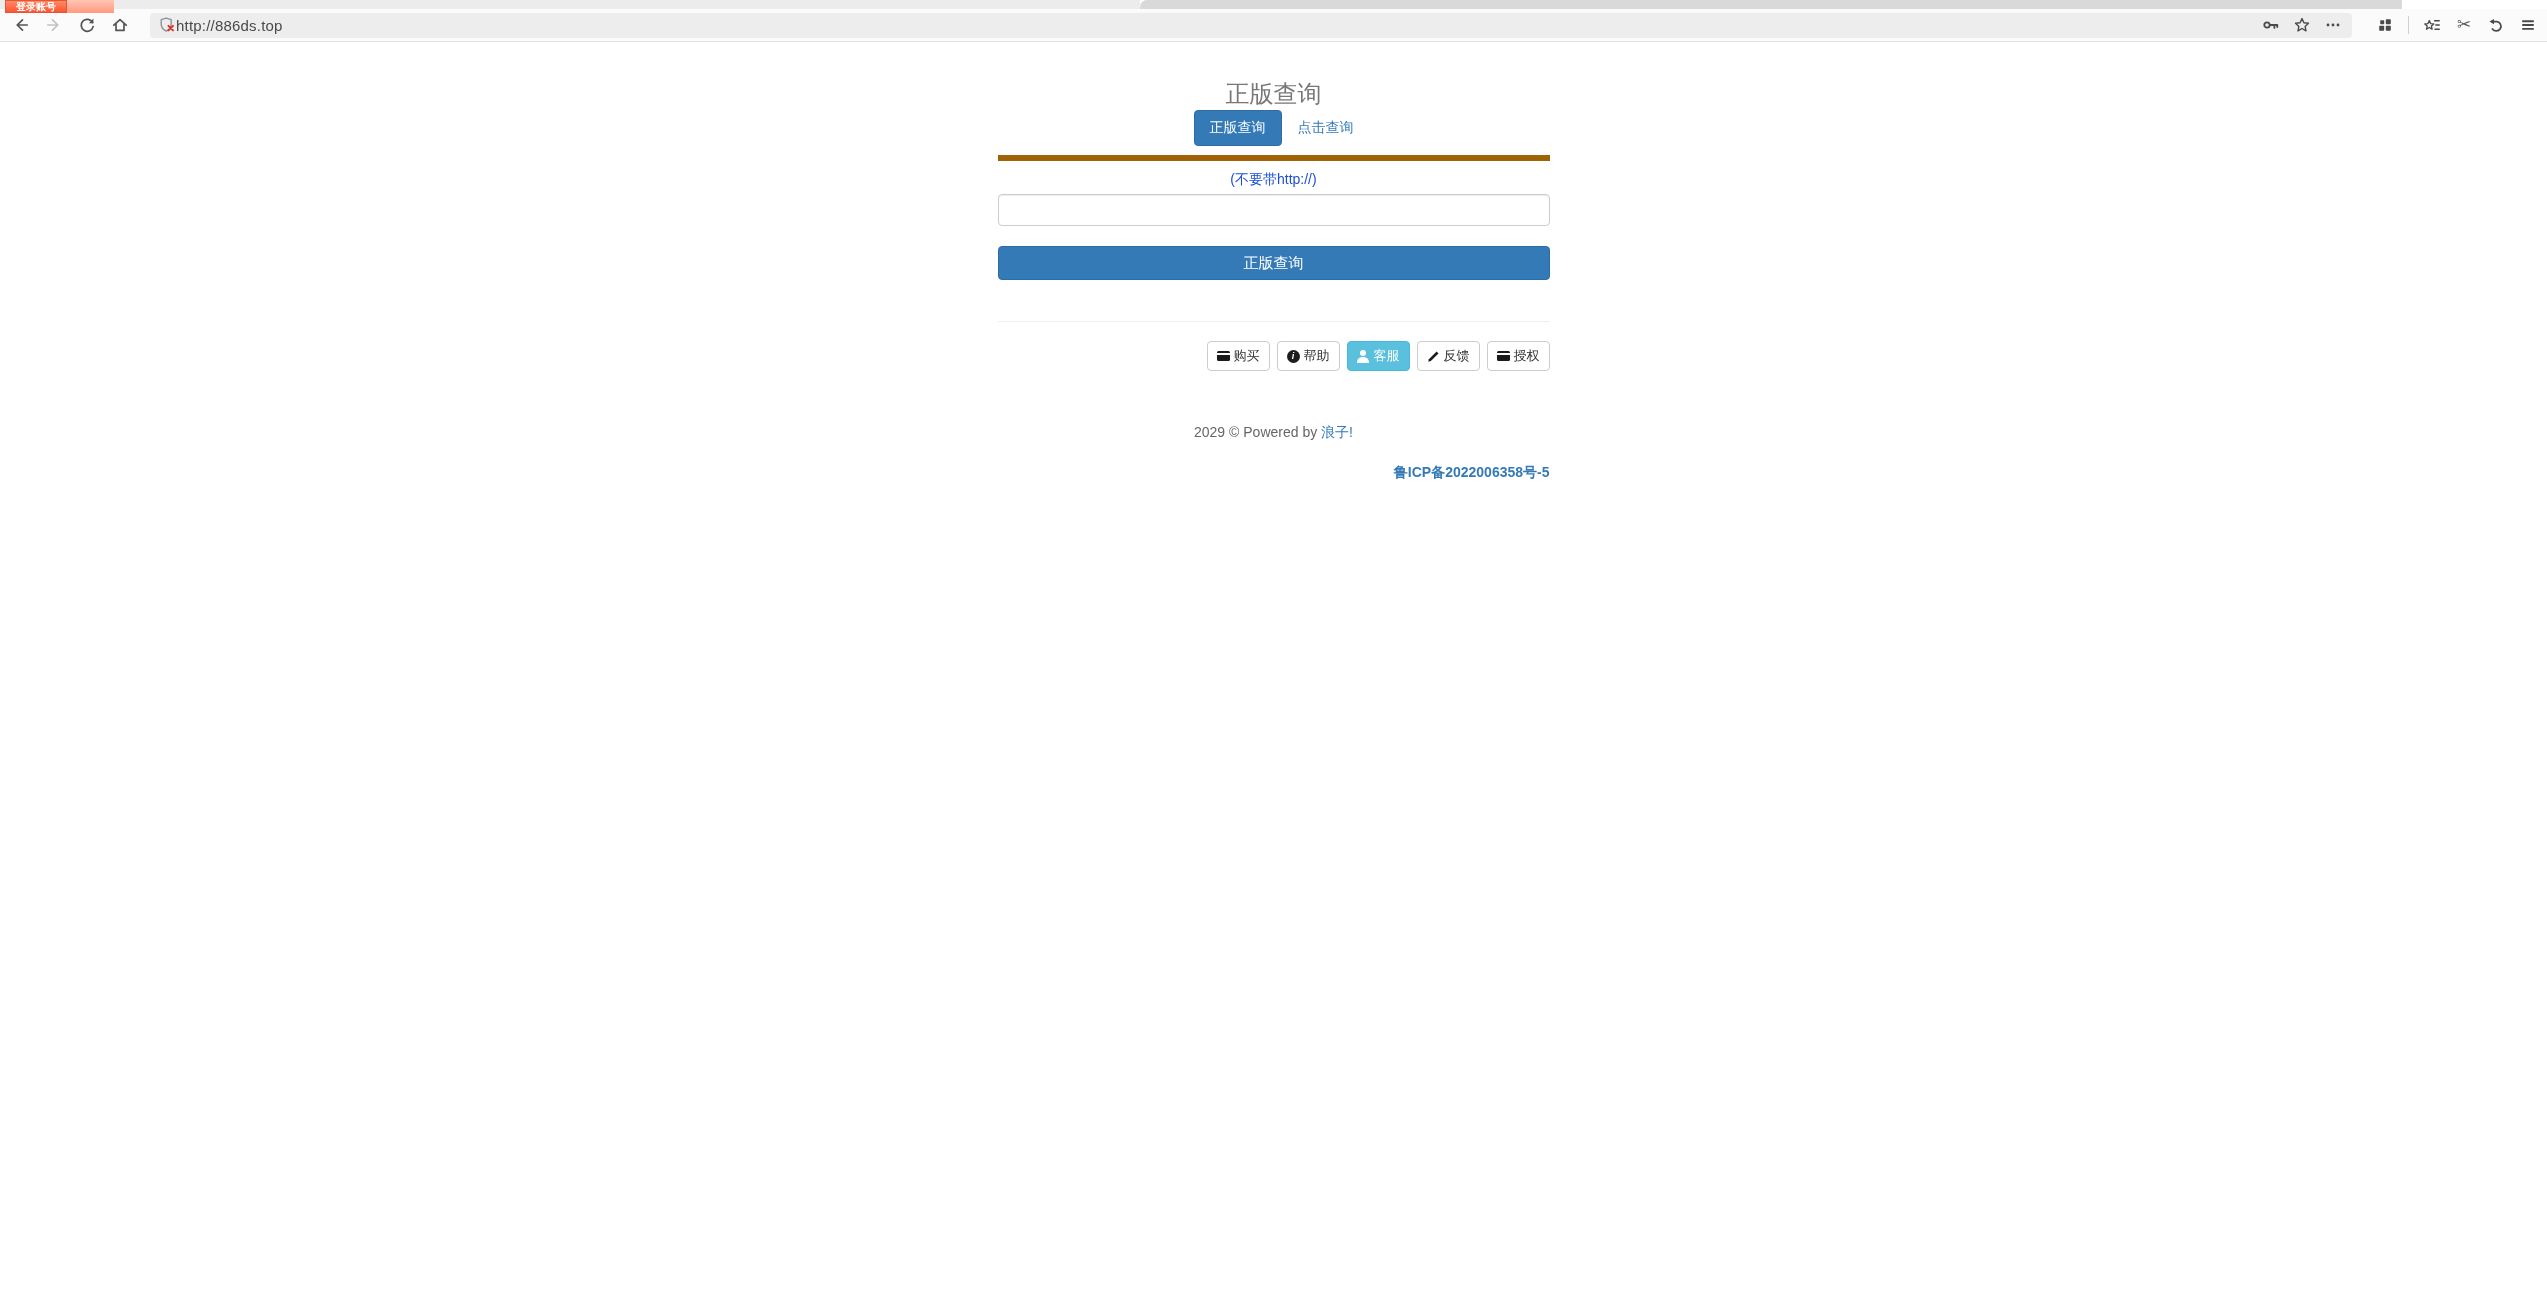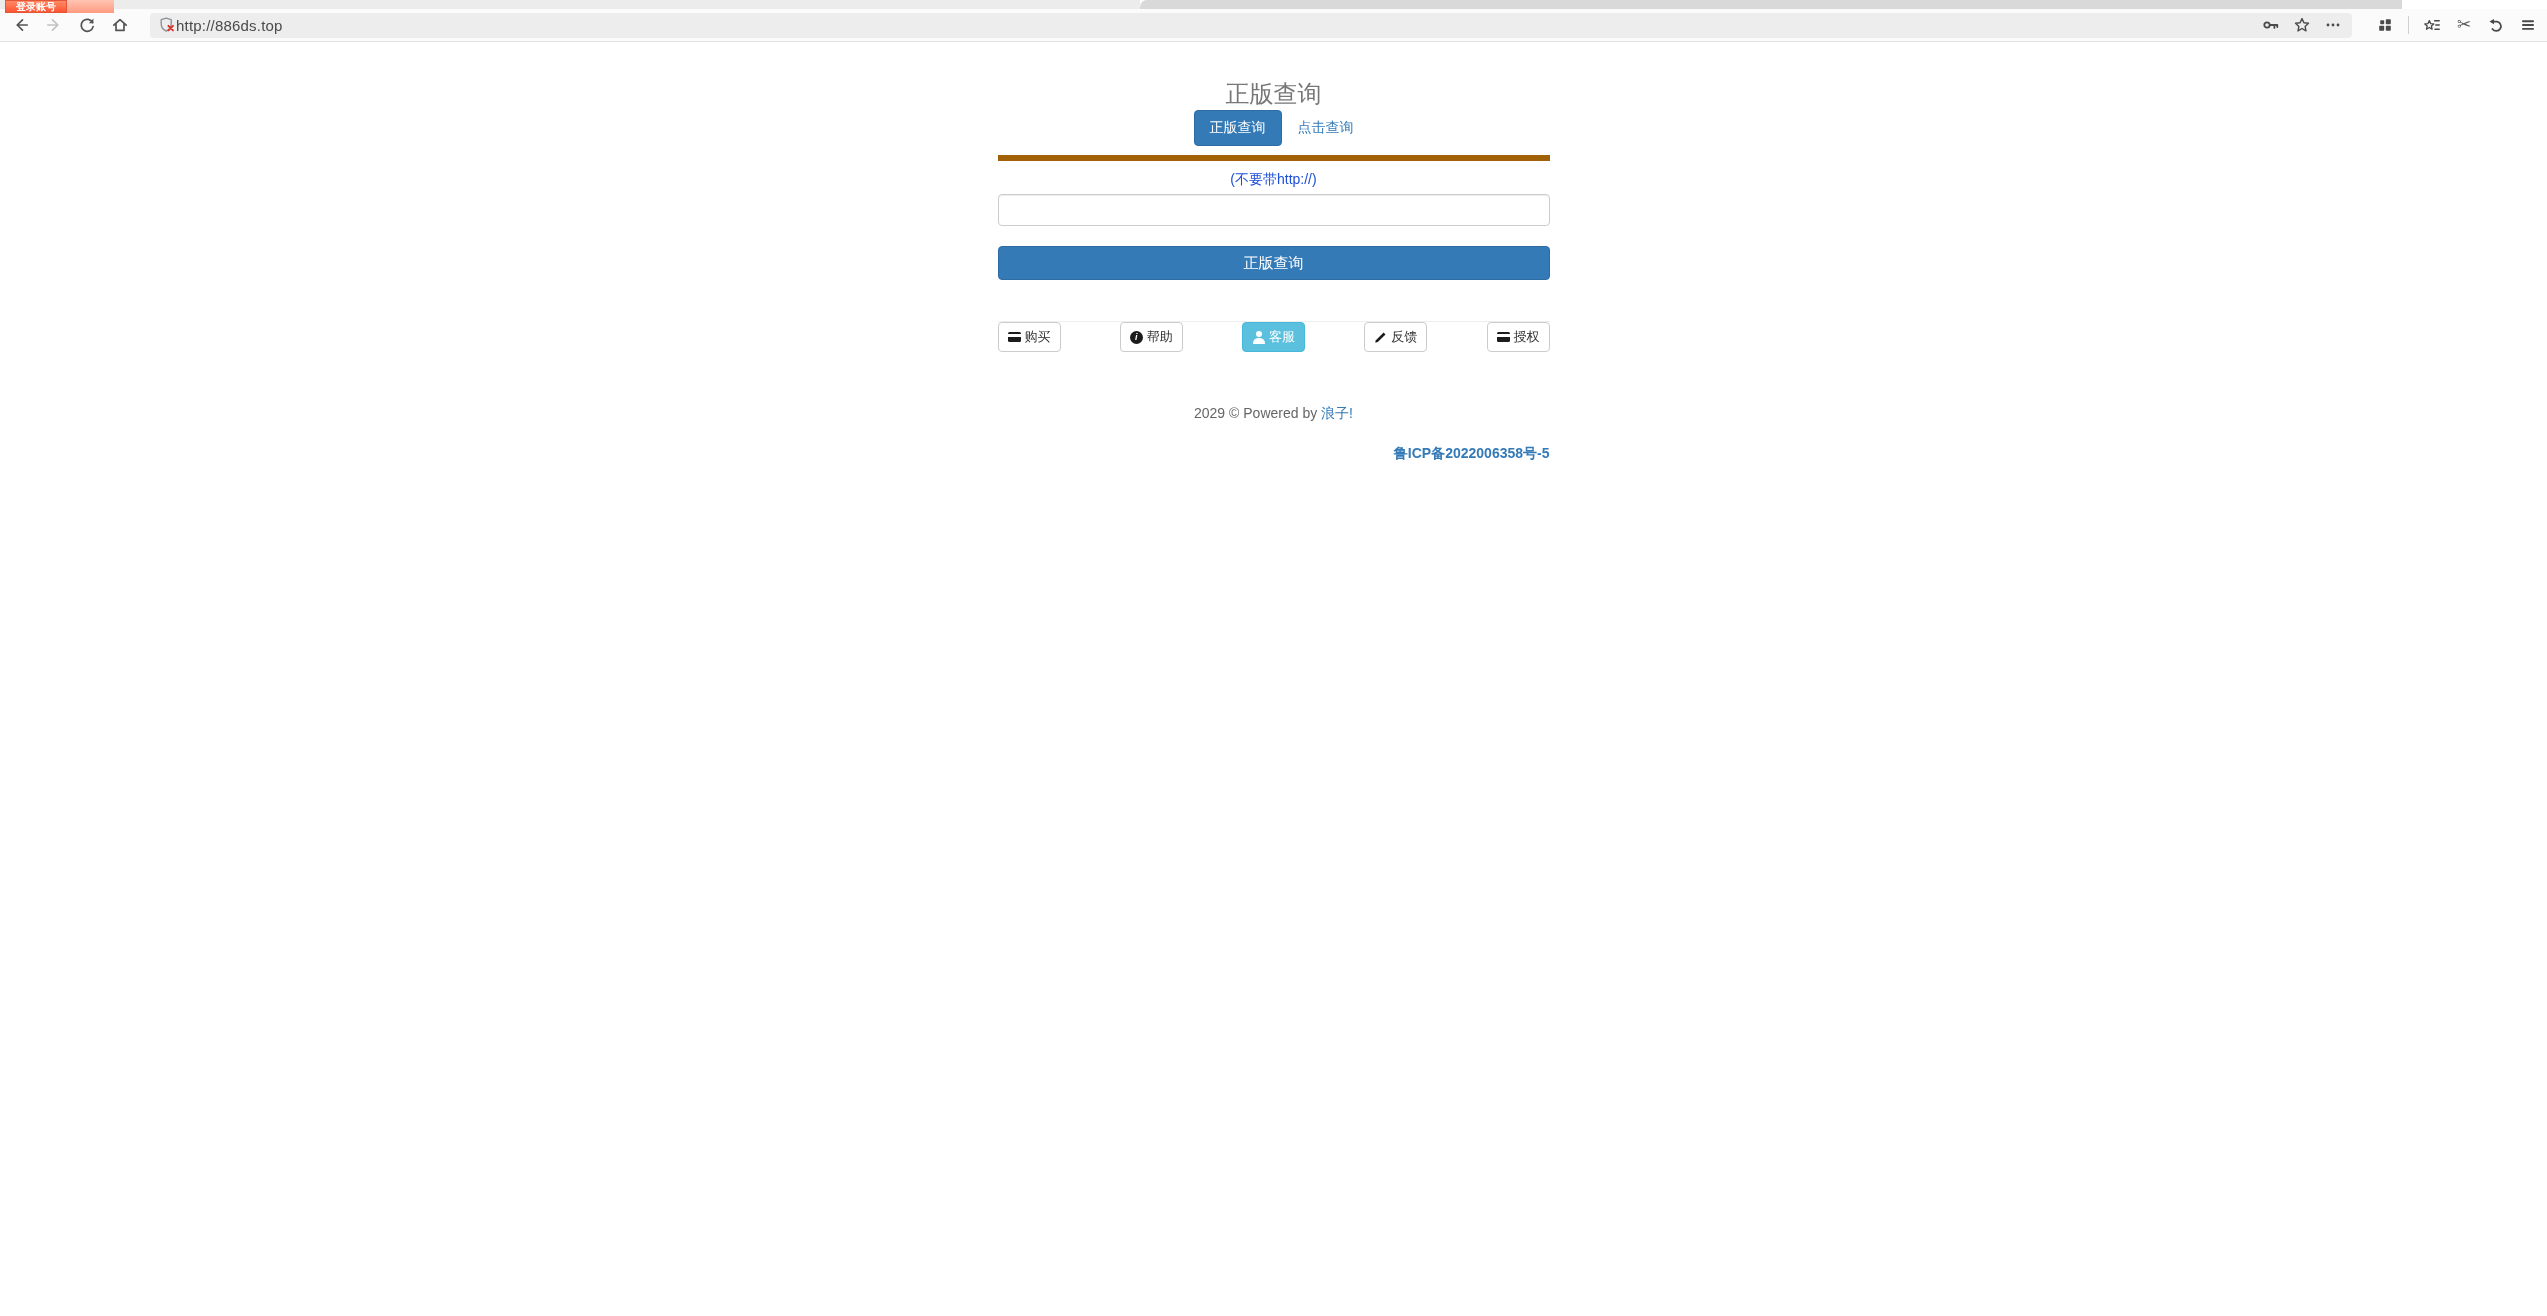--- a/index.html
+++ b/index.html
@@ -49,21 +49,21 @@
   .query-section { text-align:center; }
   .query-heading { font-size:31px; color:#333; font-weight:500; margin-top:17px; line-height:1; }
   .query-hint { font-size:14px; color:#1d4ed8; margin-top:10px; }
   .domain-input { width:100%; height:32px; margin-top:5px; border:1px solid #ccc; border-radius:4px;
     padding:0 12px; font-size:14px; color:#555; outline:none;
     box-shadow:inset 0 1px 1px rgba(0,0,0,.075); display:block; }
   .query-btn { width:100%; height:34px; margin-top:20px; background:#337ab7; border:1px solid #2e6da4;
     border-radius:4px; color:#fff; font-size:15px; cursor:pointer; }
   .rule { border:0; border-top:1px solid #eee; margin-top:41px; }
 
-  .action-row { display:flex; justify-content:space-between; }
+  .action-row { display:flex; justify-content:flex-end; gap:7px; margin-top:19px; }
   .btn-sm { padding:5px 9px; font-size:13px; border:1px solid #ccc; gap:4px; }
   .btn-info { background:#5bc0de; border-color:#46b8da; color:#fff; }
 
   
   .cc-icon { width:13px; height:10px; border-radius:1.5px; flex:0 0 auto;
     background:linear-gradient(180deg,#1c1c1c 0 2px,#fff 2px 4.5px,#1c1c1c 4.5px 100%); }
   .info-icon { width:13px; height:13px; border-radius:50%; background:#1c1c1c; color:#fff;
     font-size:9px; font-weight:bold; font-style:italic; line-height:13px; text-align:center; flex:0 0 auto; }
   .user-icon { position:relative; width:13px; height:12px; flex:0 0 auto; }
   .user-icon::before { content:""; position:absolute; left:3.5px; top:0; width:6px; height:6px;

